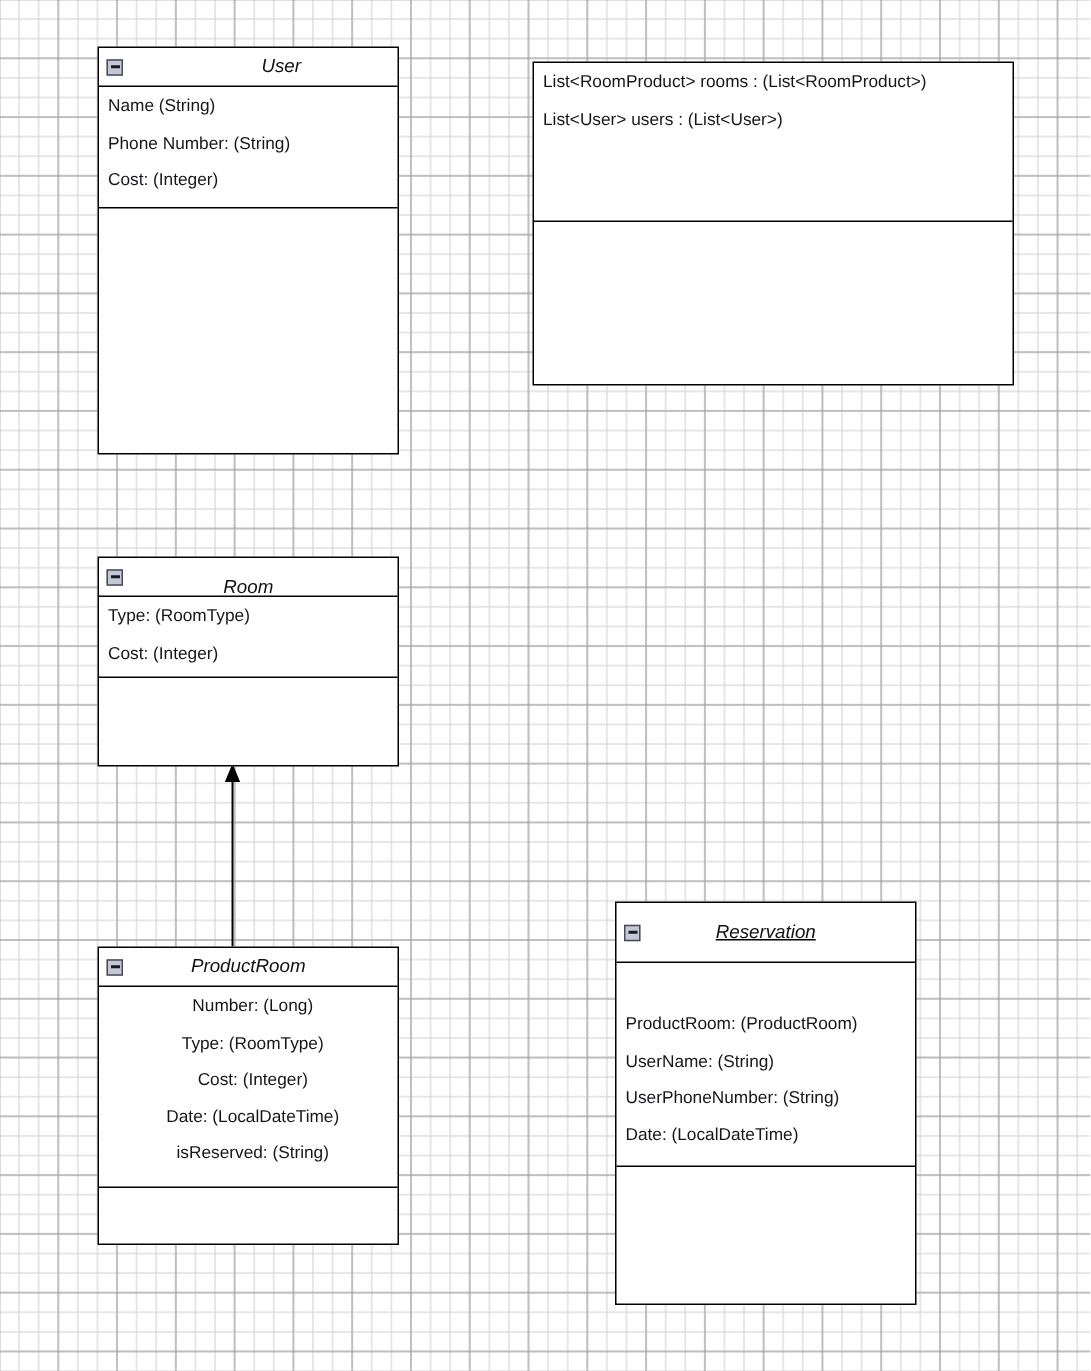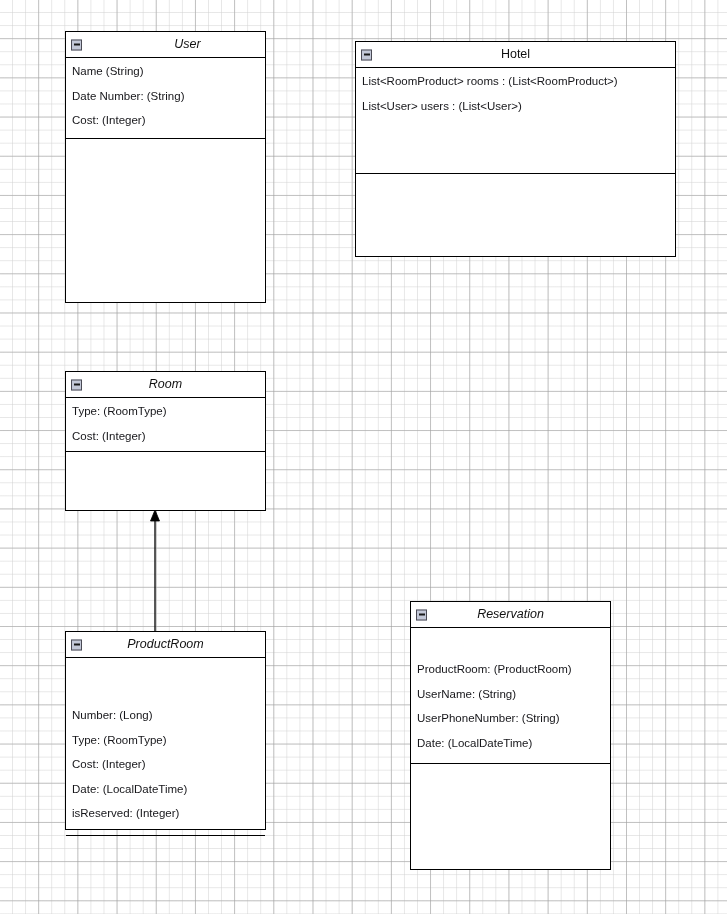--- a/index.html
+++ b/index.html
@@ -128,67 +128,63 @@
     </g>
   </svg>
 
   <div class="uml-class" style="left:65px; top:31px; width:201px; height:272px;">
     <div class="uml-header" style="height:26px;padding-left:44px;">
       <span class="collapse-icon"></span>
       <span class="uml-title italic">User</span>
     </div>
     <div class="uml-attributes" style="height:81px;">
       <div class="uml-attr">Name (String)</div>
-      <div class="uml-attr">Date Number: (String)</div>
+      <div class="uml-attr">Phone Number: (String)</div>
       <div class="uml-attr">Cost: (Integer)</div>
     </div>
     <div class="uml-methods"></div>
   </div>
 
   <div class="uml-class" style="left:355px; top:41px; width:321px; height:216px;">
-    <div class="uml-header" style="height:26px;">
-      <span class="collapse-icon"></span>
-      <span class="uml-title upright">Hotel</span>
-    </div>
     <div class="uml-attributes" style="height:106px;">
       <div class="uml-attr">List&lt;RoomProduct&gt; rooms : (List&lt;RoomProduct&gt;)</div>
       <div class="uml-attr">List&lt;User&gt; users : (List&lt;User&gt;)</div>
     </div>
     <div class="uml-methods"></div>
   </div>
 
   <div class="uml-class" style="left:65px; top:371px; width:201px; height:140px;">
-    <div class="uml-header" style="height:26px;">
+    <div class="uml-header" style="height:26px;align-items:flex-end;">
       <span class="collapse-icon"></span>
       <span class="uml-title italic">Room</span>
     </div>
     <div class="uml-attributes" style="height:54px;">
       <div class="uml-attr">Type: (RoomType)</div>
       <div class="uml-attr">Cost: (Integer)</div>
     </div>
     <div class="uml-methods"></div>
   </div>
 
-  <div class="uml-class" style="left:65px; top:631px; width:201px; height:199px;gap:44px;">
+  <div class="uml-class" style="left:65px; top:631px; width:201px; height:199px;">
     <div class="uml-header" style="height:26px;">
       <span class="collapse-icon"></span>
       <span class="uml-title italic">ProductRoom</span>
     </div>
-    <div class="uml-attributes" style="height:134px;">
+    <div class="uml-attributes" style="height:134px;text-align:center;">
       <div class="uml-attr">Number: (Long)</div>
       <div class="uml-attr">Type: (RoomType)</div>
       <div class="uml-attr">Cost: (Integer)</div>
       <div class="uml-attr">Date: (LocalDateTime)</div>
-      <div class="uml-attr">isReserved: (Integer)</div>
+      <div class="uml-attr">isReserved: (String)</div>
     </div>
     <div class="uml-methods"></div>
   </div>
 
   <div class="uml-class" style="left:410px; top:601px; width:201px; height:269px;">
-    <div class="uml-header" style="height:26px;">
+    <div class="uml-header" style="height:40px;text-decoration:underline;">
       <span class="collapse-icon"></span>
       <span class="uml-title italic">Reservation</span>
     </div>
     <div class="uml-attributes" style="height:108px;margin-top:28px;">
       <div class="uml-attr">ProductRoom: (ProductRoom)</div>
       <div class="uml-attr">UserName: (String)</div>
       <div class="uml-attr">UserPhoneNumber: (String)</div>
       <div class="uml-attr">Date: (LocalDateTime)</div>
     </div>
     <div class="uml-methods"></div>

